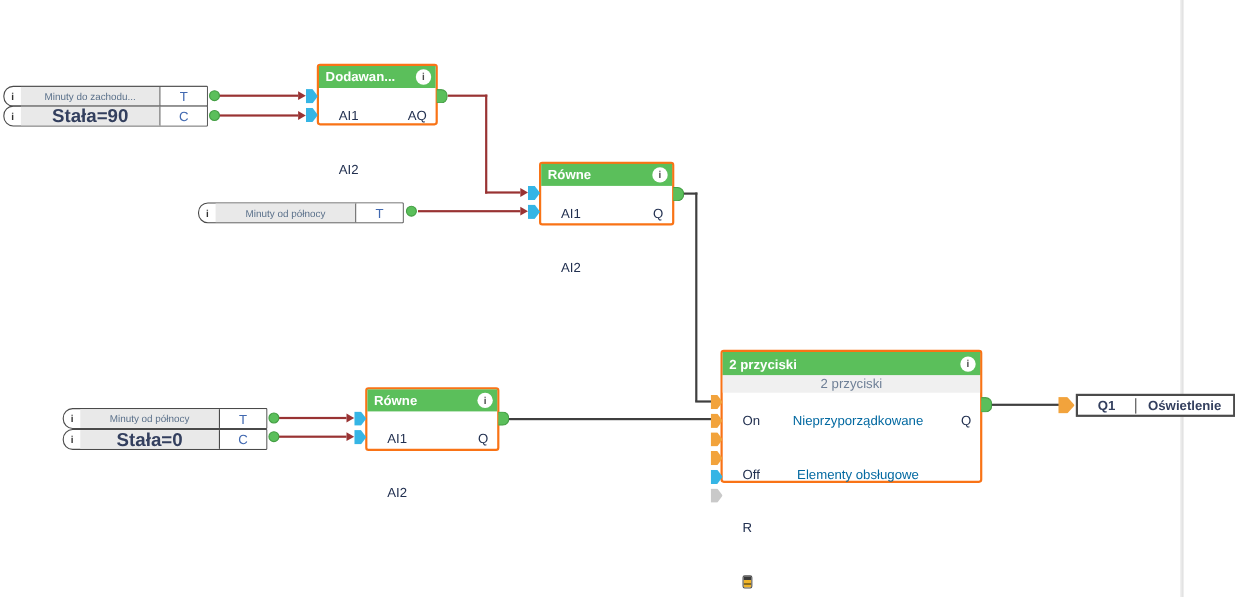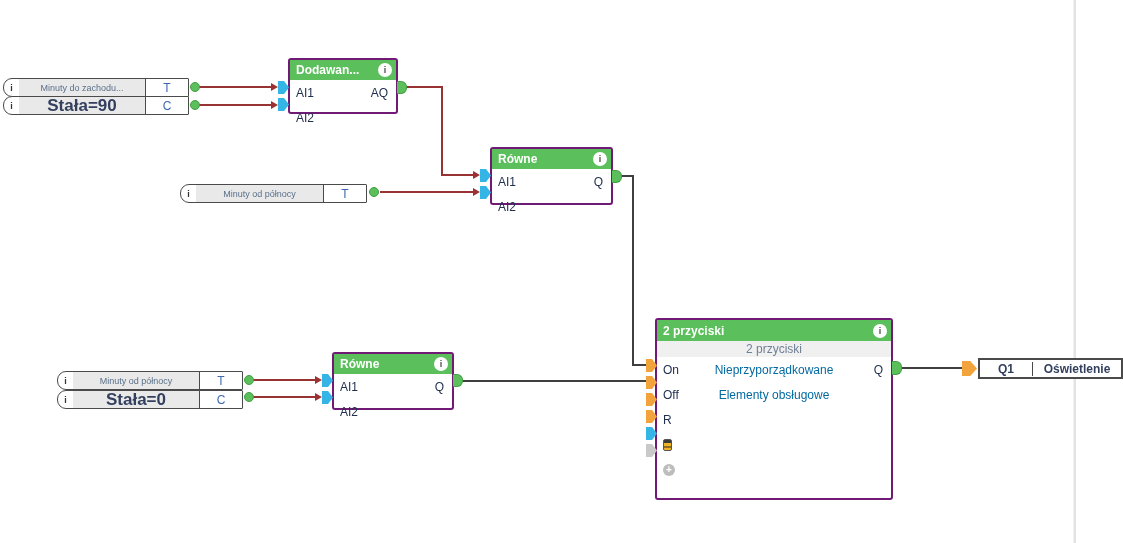--- a/index.html
+++ b/index.html
@@ -17,28 +17,28 @@
   .pill-label{flex:1;background:#e9e9e9;display:flex;align-items:center;justify-content:center;
     font-size:9px;color:#5a708a;white-space:nowrap;overflow:hidden;border-right:1px solid #4a4a4a;}
   .pill-label.big{font-size:17px;font-weight:bold;color:#333f5e;}
   .pill-port{width:42px;flex:0 0 auto;background:#fff;display:flex;align-items:center;justify-content:center;
     font-size:12px;color:#4068b0;}
 
   .dot{position:absolute;width:10px;height:10px;border-radius:50%;
     background:#5bbf5b;border:1px solid #449e44;box-sizing:border-box;}
 
   
-  .fblock{position:absolute;background:#fff;border:2px solid #701a75;border-radius:3px;box-sizing:border-box;}
+  .fblock{position:absolute;background:#fff;border:2px solid #f97316;border-radius:3px;box-sizing:border-box;}
   .fheader{background:#5bbf5b;color:#fff;font-weight:bold;font-size:12px;
     display:flex;align-items:center;padding:0 6px;position:relative;height:20px;}
   .info-badge{position:absolute;right:4px;top:3px;width:14px;height:14px;border-radius:50%;
     background:#fff;color:#4a4a4a;font-size:9px;font-weight:bold;
     display:flex;align-items:center;justify-content:center;}
-  .frow{height:17px;display:flex;align-items:center;padding:4px 6px;position:relative;
-    font-size:12px;color:#223050;}
+  .frow{height:17px;display:flex;align-items:center;padding:16px 6px;position:relative;
+    font-size:12px;color:#223050;margin-left:12px;}
   .frow .right{position:absolute;right:8px;}
   .frow .center{position:absolute;left:0;right:0;text-align:center;color:#0369a1;}
   .subrow{height:16px;background:#f0f0f0;display:flex;align-items:center;justify-content:center;
     font-size:12px;color:#6e7f96;}
 
   
   .tab-in{position:absolute;width:11px;height:13px;
     clip-path:polygon(0 0,55% 0,100% 50%,55% 100%,0 100%);}
   .tab-blue{background:#35b5e5;}
   .tab-orange{background:#f2a33c;}
@@ -181,21 +181,21 @@
       <span class="right">Q</span>
     </div>
     <div class="frow">
       <span>AI2</span>
     </div>
   </div>
   <div class="tab-in tab-blue" style="left:322px;top:374px;"></div>
   <div class="tab-in tab-blue" style="left:322px;top:391px;"></div>
   <div class="tab-out" style="left:453px;top:374px;"></div>
 
-  <div class="fblock" style="left:655px;top:318px;width:238px;height:182px;">
+  <div class="fblock" style="left:655px;top:318px;width:238px;height:121px;">
     <div class="fheader" style="height:21px;">
       <span>2 przyciski</span>
       <span class="info-badge" style="top:4px;">i</span>
     </div>
     <div class="subrow">2 przyciski</div>
     <div class="frow">
       <span>On</span>
       <span class="center">Nieprzyporządkowane</span>
       <span class="right">Q</span>
     </div>

